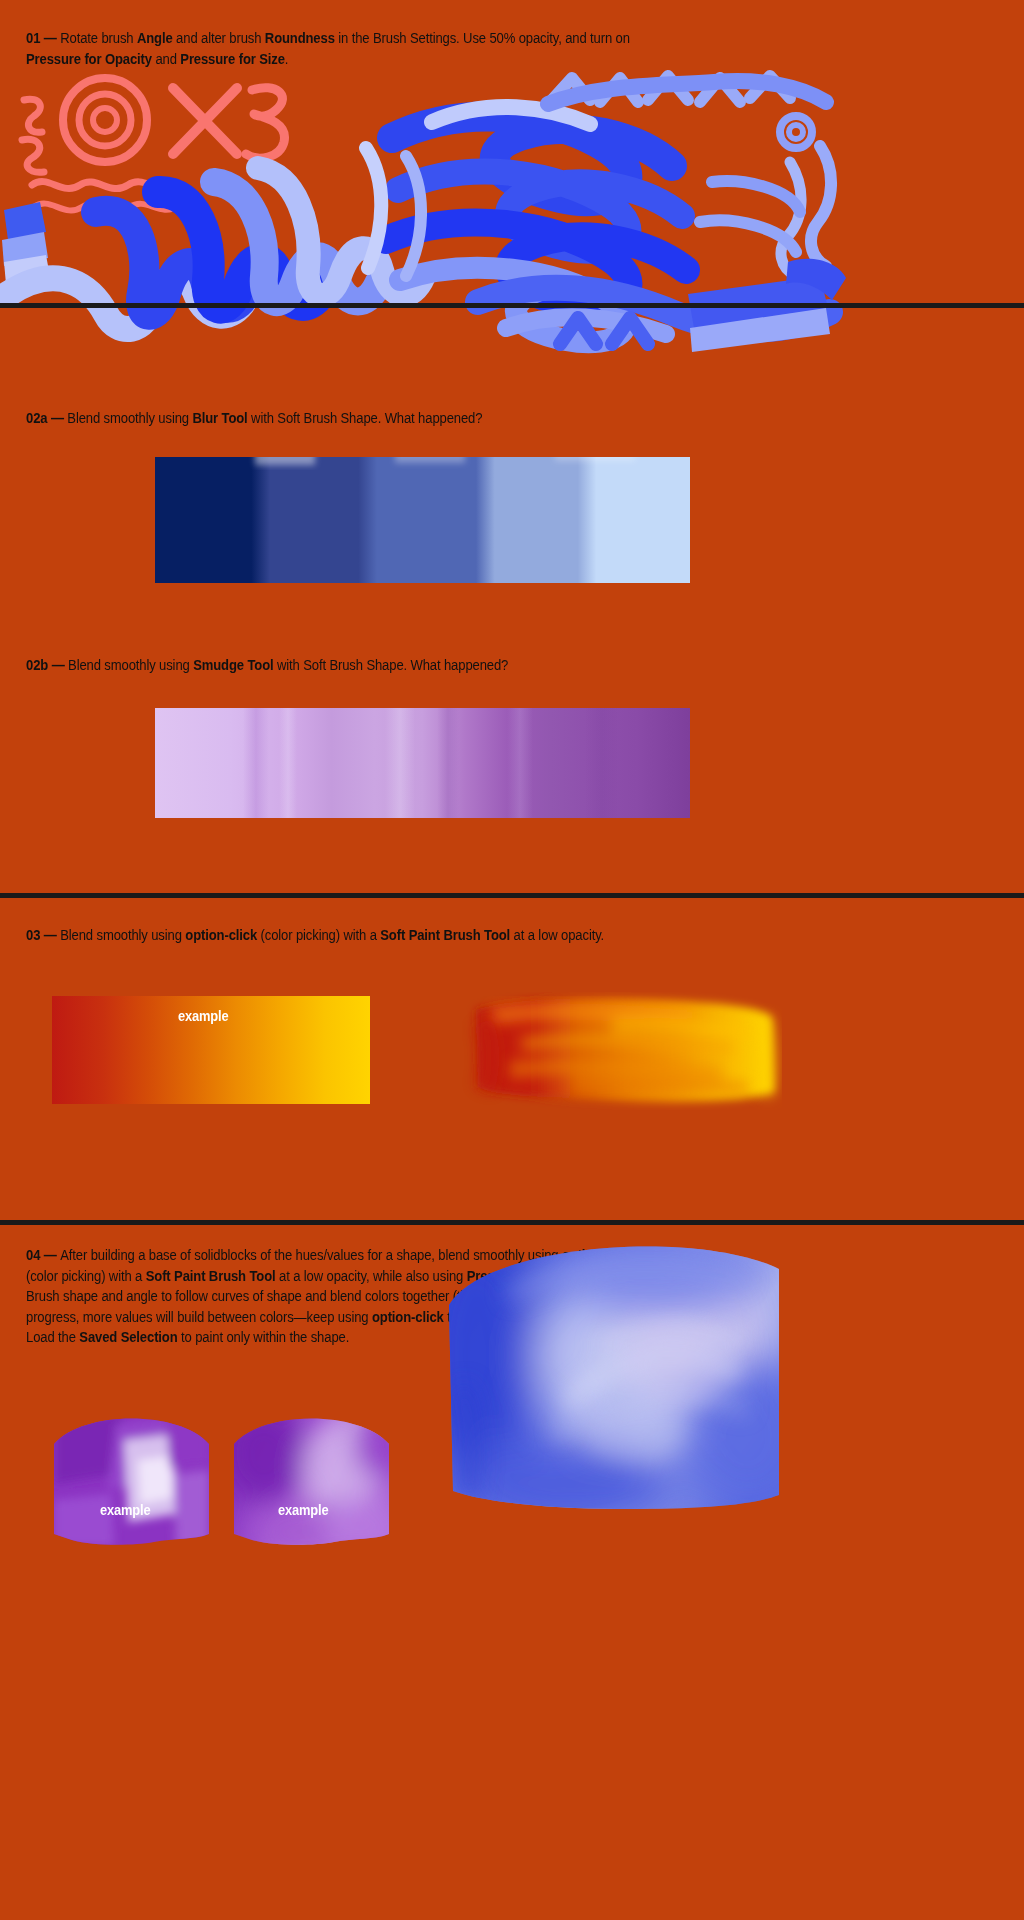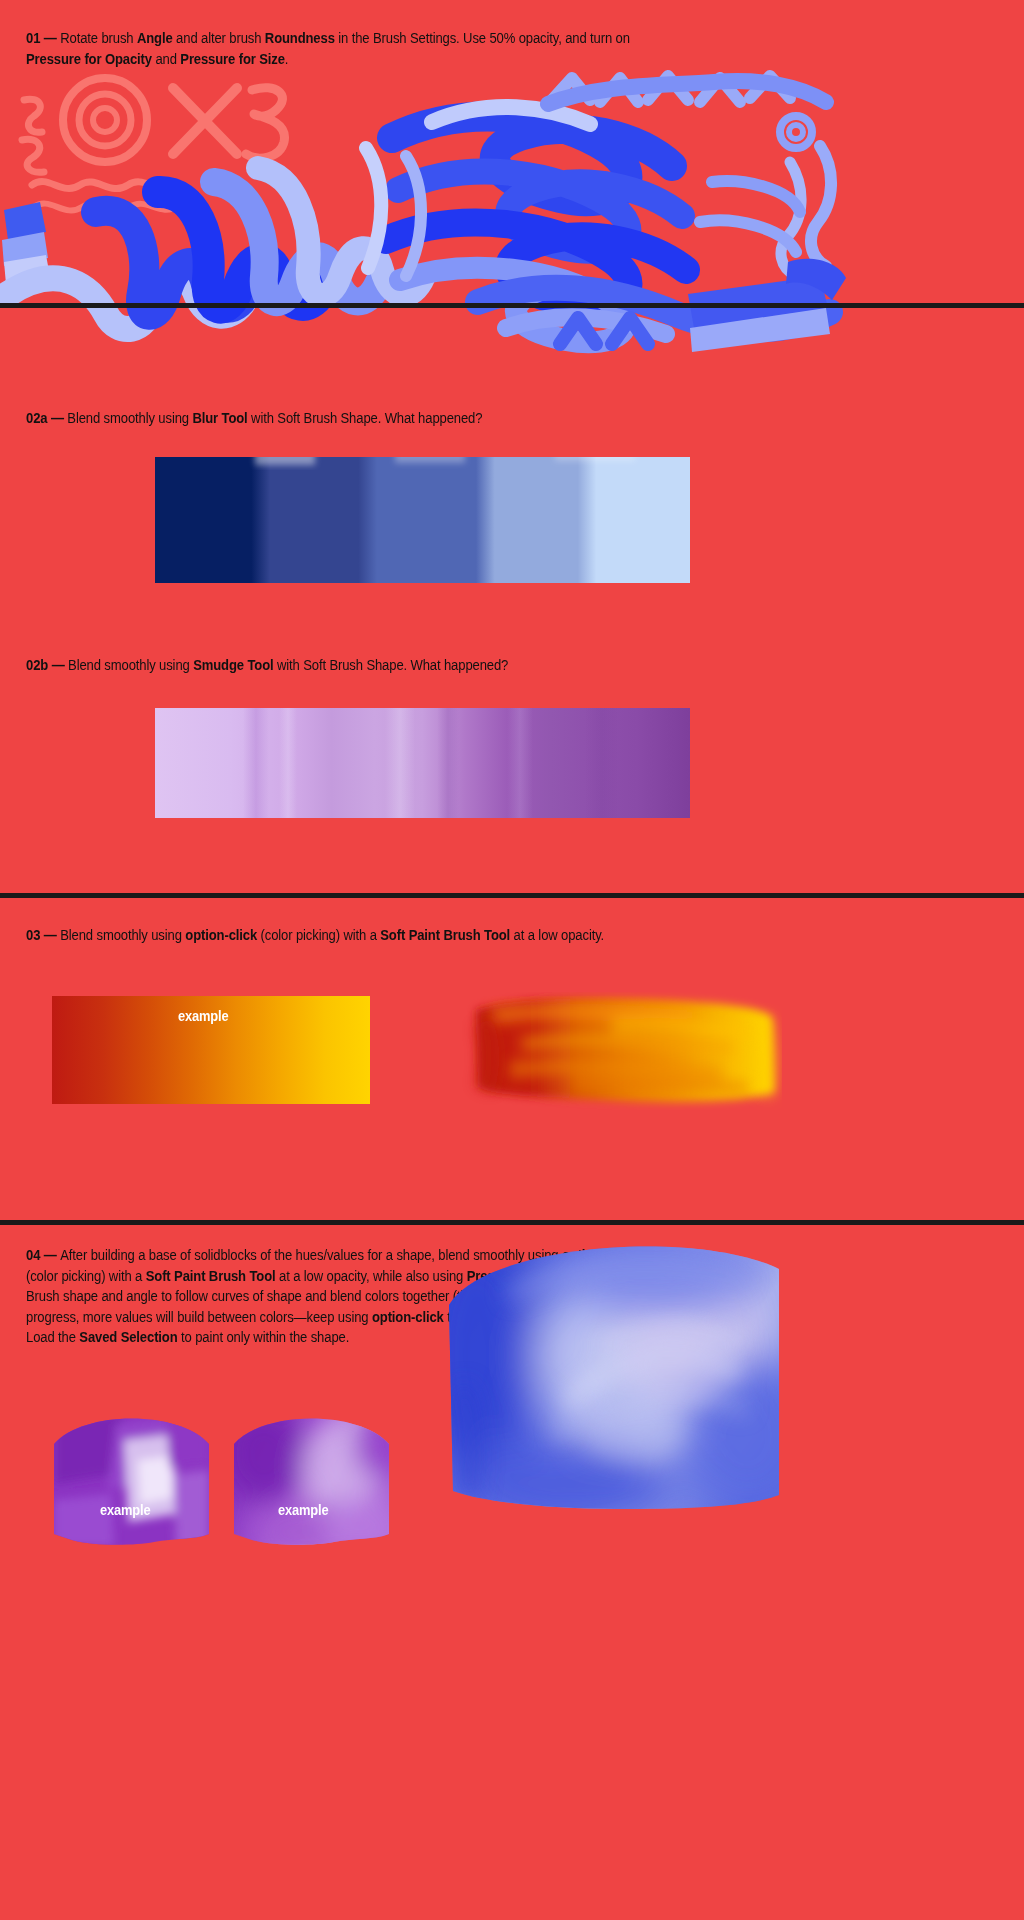--- a/index.html
+++ b/index.html
@@ -12,21 +12,21 @@
     height: 1920px;
     position: relative;
     font-family: "Liberation Sans", sans-serif;
     color: #111111;
     overflow: hidden;
   }
   .page {
     position: relative;
     width: 1024px;
     height: 1920px;
-    background: #ef4444;
+    background: #c2410c;
   }
 
   
   .caption {
     position: absolute;
     font-family: "Liberation Sans", sans-serif;
     font-size: 15.2px;
     line-height: 20.5px;
     font-weight: 700;
     letter-spacing: -0.15px;

